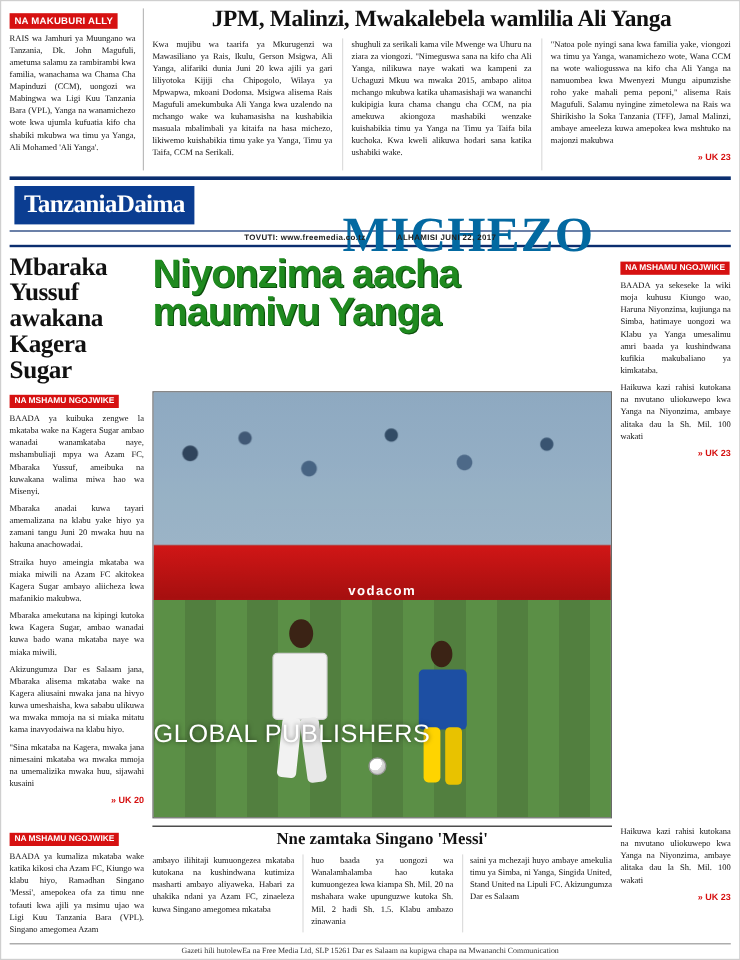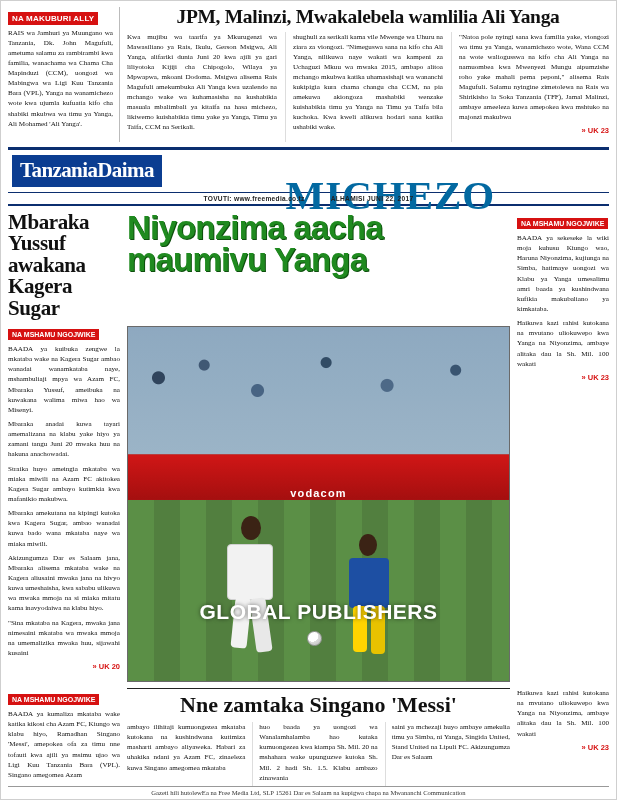--- a/index.html
+++ b/index.html
@@ -242,43 +242,42 @@
   .p2 .legB { left: 30px; top: 78px; width: 14px; height: 48px; background: #e8c200; }
   .ball {
     position: absolute; left: 47%; bottom: 10%;
     width: 15px; height: 15px; border-radius: 50%;
     background: radial-gradient(circle at 35% 32%, #fff 0 45%, #ddd 46%, #bbb 100%);
     border: 1px solid #999;
   }
   .watermark {
     position: absolute;
     left: 0; right: 0; bottom: 16%;
-    text-align: center;
-    font-family: "Liberation Sans", sans-serif;
-    font-weight: bold;
+    font-family: "Liberation Sans", sans-serif;
+    font-weight: normal;
     font-size: 21px;
     color: #ffffff;
     letter-spacing: .5px;
     text-shadow: 0 0 4px #0008;
   }
 
   
   .bottom {
     display: flex;
     gap: 7px;
     margin-top: 6px;
     height: 126px;
   }
   .bot-left { width: 112px; }
   .bot-center { flex: 1; }
   .bot-right { width: 92px; }
   .bottom-headline {
     font-family: "Liberation Serif", serif;
     font-weight: bold;
-    font-size: 22px;
+    font-size: 14px;
     text-align: center;
     margin: 0 0 4px 0;
     border-top: 1px solid #222;
     padding-top: 3px;
   }
   .bot-cols { display: flex; gap: 7px; }
   .bot-cols .bc { flex: 1; }
   .bot-cols .bc + .bc { border-left: 1px solid #ddd; padding-left: 6px; font-family: Liberation Serif, serif; }
   .bot-cols p, .bot-left p, .bot-right p {
     margin: 0 0 4px 0;
@@ -343,21 +342,21 @@
     <span>TOVUTI: www.freemedia.co.tz</span>
     <span>ALHAMISI JUNI  22, 2017</span>
   </div>
 
   <div class="main">
     <div class="col-left">
       <h2 class="left-headline">Mbaraka Yussuf awakana Kagera Sugar</h2>
       <span class="byline">NA MSHAMU NGOJWIKE</span>
       <p>BAADA ya kuibuka zengwe la mkataba wake na Kagera Sugar ambao wanadai wanamkataba naye, mshambuliaji mpya wa Azam FC, Mbaraka Yussuf, ameibuka na kuwakana walima miwa hao wa Misenyi.</p>
       <p>Mbaraka anadai kuwa tayari amemalizana na klabu yake hiyo ya zamani tangu Juni 20 mwaka huu na hakuna anachowadai.</p>
-      <p>Straika huyo ameingia mkataba wa miaka miwili na Azam FC akitokea Kagera Sugar ambayo kutimkia kwa mafanikio makubwa.</p>
+      <p>Straika huyo ameingia mkataba wa miaka miwili na Azam FC akitokea Kagera Sugar ambayo aliicheza kwa mafanikio makubwa.</p>
       <p>Mbaraka amekutana na kipingi kutoka kwa Kagera Sugar, ambao wanadai kuwa bado wana mkataba naye wa miaka miwili.</p>
       <p>Akizungumza Dar es Salaam jana, Mbaraka alisema mkataba wake na Kagera aliusaini mwaka jana na hivyo kuwa umeshaisha, kwa sababu ulikuwa wa mwaka mmoja na si miaka mitatu kama inavyodaiwa na klabu hiyo.</p>
       <p>"Sina mkataba na Kagera, mwaka jana nimesaini mkataba wa mwaka mmoja na umemalizika mwaka huu, sijawahi kusaini</p>
       <span class="jump">» UK 20</span>
     </div>
 
     <div class="col-center">
       <h1 class="main-headline">Niyonzima aacha maumivu Yanga</h1>
       <div class="photo">
         <div class="crowd"></div>

